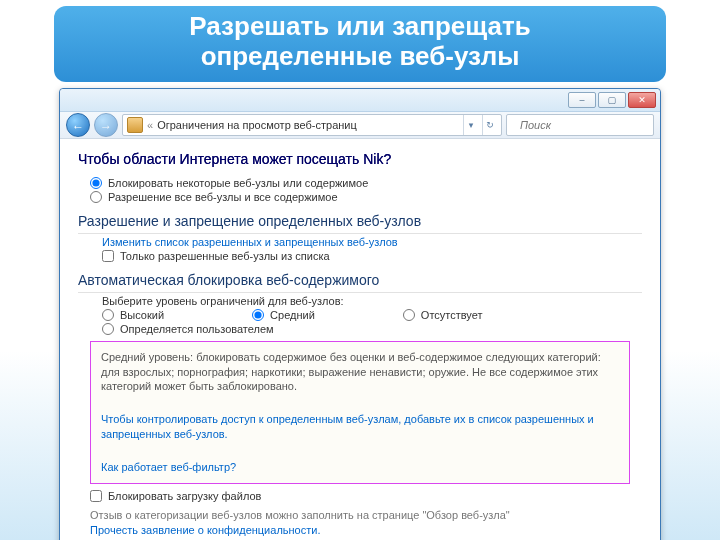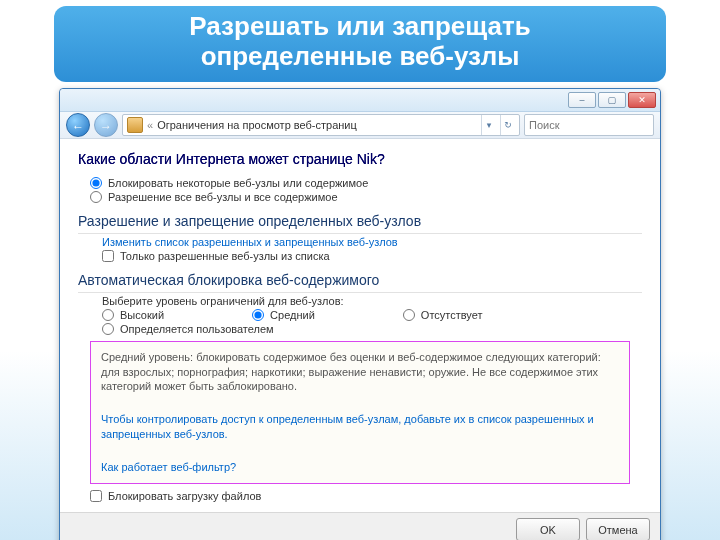--- a/index.html
+++ b/index.html
@@ -7,21 +7,21 @@
   .banner{margin:6px 54px 6px 54px;background:linear-gradient(#4fb0ea,#2d8fd6);border-radius:12px;padding:6px 12px 10px 12px;text-align:center}
   .banner h1{margin:0;color:#fff;font-size:26px;font-weight:700;line-height:1.15}
   .window{margin:0 auto;width:600px;border:1px solid #3b79b7;border-radius:4px 4px 0 0;background:#fff;box-shadow:0 2px 6px rgba(0,0,0,.25);font-size:11px;color:#333}
   .titlebar{height:22px;background:linear-gradient(#eaf3fb,#d6e8f7);border-bottom:1px solid #b9d2e8;border-radius:4px 4px 0 0;display:flex;justify-content:flex-end;align-items:center;padding:0 4px;gap:2px}
   .winbtn{width:26px;height:14px;border:1px solid #8aa8c2;border-radius:2px;background:linear-gradient(#fdfdfd,#e4edf5);display:flex;align-items:center;justify-content:center;font-size:9px;color:#4a6a88}
   .winbtn.close{background:linear-gradient(#f3a6a0,#d9534f);border-color:#b6433f;color:#fff}
   .addr{height:26px;background:linear-gradient(#f4f8fc,#e6eef7);border-bottom:1px solid #cfd9e4;display:flex;align-items:center;gap:4px;padding:0 6px}
   .navbtn{width:22px;height:22px;border-radius:50%;background:radial-gradient(circle at 35% 30%,#8fd1ff,#1c6fbf);border:1px solid #2a6aa8;color:#fff;display:flex;align-items:center;justify-content:center;font-size:12px}
   .addr-field{flex:1;height:20px;border:1px solid #b7c5d3;background:#fff;border-radius:2px;display:flex;align-items:center;gap:4px;padding:0 4px;font-size:11px;color:#333}
   .addr-icon{width:14px;height:14px;background:linear-gradient(#f6d089,#d79e3a);border:1px solid #b6852d;border-radius:2px}
-  .search-field{width:120px;height:20px;border:1px solid #b7c5d3;background:#fff;border-radius:2px;display:flex;align-items:center;padding:0 4px;font-size:11px;color:#777;}
+  .search-field{width:120px;height:20px;border:1px solid #b7c5d3;background:#fff;border-radius:2px;display:flex;align-items:center;padding:0 13px;font-size:11px;color:#777;font-style:italic}
   .sep{color:#888}
   .drop{width:14px;height:20px;border-left:1px solid #cfd9e4;display:flex;align-items:center;justify-content:center;color:#5a7ea4;font-size:9px}
   .content{padding:10px 18px 8px 18px;color:#333}
   .content a,.lnk{color:#0066cc;text-decoration:none}
   .content .hdr{font-size:14px;color:#006;text-shadow:0 0 0 #006;margin:2px 0 10px 0;font-weight:400}
   .section{font-size:14px;color:#1a3c6e;margin:10px 0 4px 0}
   .row{display:flex;align-items:flex-end;gap:4px;margin:2px 0 2px 12px;font-size:11px}
   .row.sub{margin-left:24px}
   input[type=radio],input[type=checkbox]{margin:0 2px 0 0;width:12px;height:12px}
   .levels{display:flex;gap:88px;margin:2px 0 2px 24px}
@@ -59,21 +59,21 @@
       <span style="flex:1"></span>
       <span class="drop">▾</span>
       <span class="drop">↻</span>
     </div>
     <div class="search-field">
       <span>Поиск</span>
     </div>
   </div>
 
   <div class="content">
-    <div class="hdr">Какие области Интернета может странице Nik?</div>
+    <div class="hdr">Чтобы области Интернета может посещать Nik?</div>
 
     <label class="row">
       <input type="radio" checked="" style="">
       <span>Блокировать некоторые веб-узлы или содержимое</span>
     </label>
     <label class="row">
       <input type="radio" style="">
       <span>Разрешение все веб-узлы и все содержимое</span>
     </label>
 
@@ -113,19 +113,23 @@
       <span>Средний уровень: блокировать содержимое без оценки и веб-содержимое следующих категорий: для взрослых; порнография; наркотики; выражение ненависти; оружие. Не все содержимое этих категорий может быть заблокировано.</span>
       <a class="lnk">Чтобы контролировать доступ к определенным веб-узлам, добавьте их в список разрешенных и запрещенных веб-узлов.</a>
       <a class="lnk">Как работает веб-фильтр?</a>
     </div>
 
     <label class="row" style="">
       <input type="checkbox" style="">
       <span>Блокировать загрузку файлов</span>
     </label>
 
+    <div class="footnote">
+      <span>Отзыв о категоризации веб-узлов можно заполнить на странице "Обзор веб-узла"</span><br>
+      <a class="lnk">Прочесть заявление о конфиденциальности.</a>
+    </div>
   </div>
 
   <div class="btnbar">
     <div class="dlgbtn">OK</div>
     <div class="dlgbtn">Отмена</div>
   </div>
 </div>
 
 </body></html>

